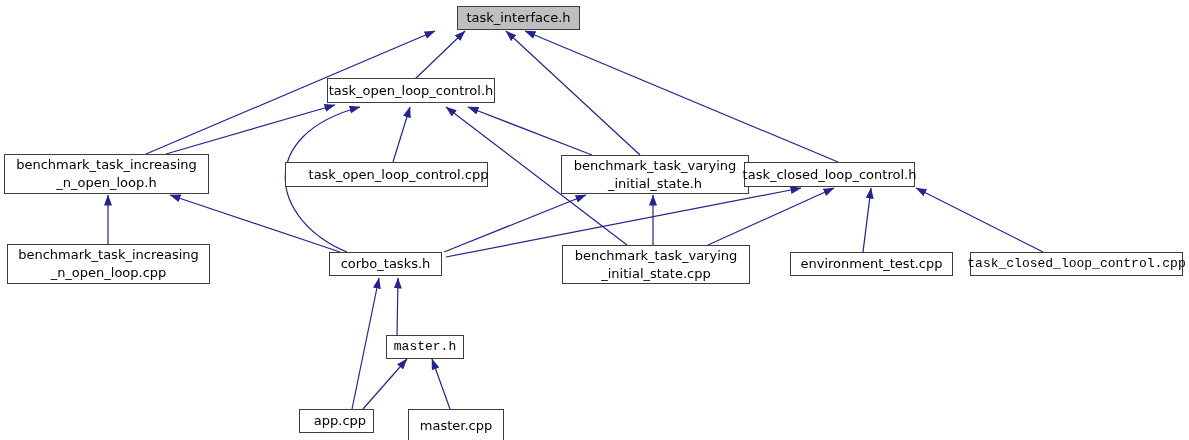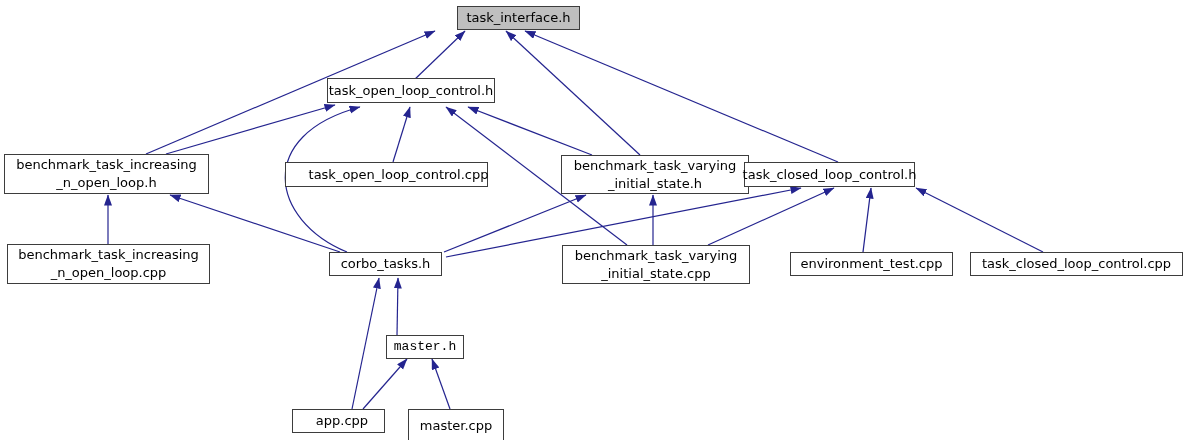--- a/index.html
+++ b/index.html
@@ -93,29 +93,29 @@
   <div class="node" style="left:562px;top:245px;width:188px;height:39px;">
       <span class="lbl">benchmark_task_varying
 _initial_state.cpp</span>
     </div>
   <div class="node" style="left:744px;top:162px;width:171px;height:25px;">
       <span class="lbl">task_closed_loop_control.h</span>
     </div>
   <div class="node" style="left:782px;top:252px;width:163px;height:24px;margin-left:8px;">
       <span class="lbl">environment_test.cpp</span>
     </div>
-  <div class="node" style="left:970px;top:252px;width:213px;height:24px;">
+  <div class="node" style="left:970px;top:252px;width:213px;height:24px;font-family:Liberation Mono, monospace;">
       <span class="lbl">task_closed_loop_control.cpp</span>
     </div>
   <div class="node" style="left:329px;top:252px;width:113px;height:24px;">
       <span class="lbl">corbo_tasks.h</span>
     </div>
   <div class="node" style="left:386px;top:335px;width:78px;height:24px;font-family:Liberation Mono, monospace;">
       <span class="lbl">master.h</span>
     </div>
-  <div class="node" style="left:292px;top:409px;width:93px;height:24px;padding-left:7px;">
+  <div class="node" style="left:299px;top:409px;width:75px;height:24px;padding-left:7px;">
       <span class="lbl">app.cpp</span>
     </div>
   <div class="node" style="left:408px;top:409px;width:96px;height:34px;">
       <span class="lbl">master.cpp</span>
     </div>
 
 </div>
 
 </body></html>

